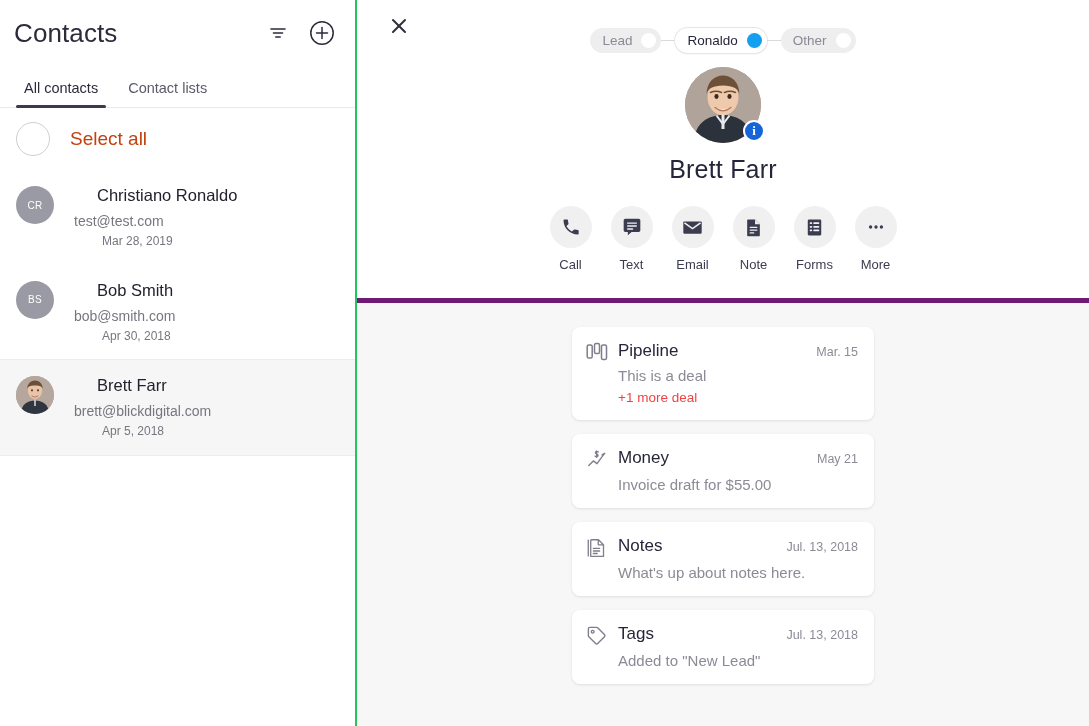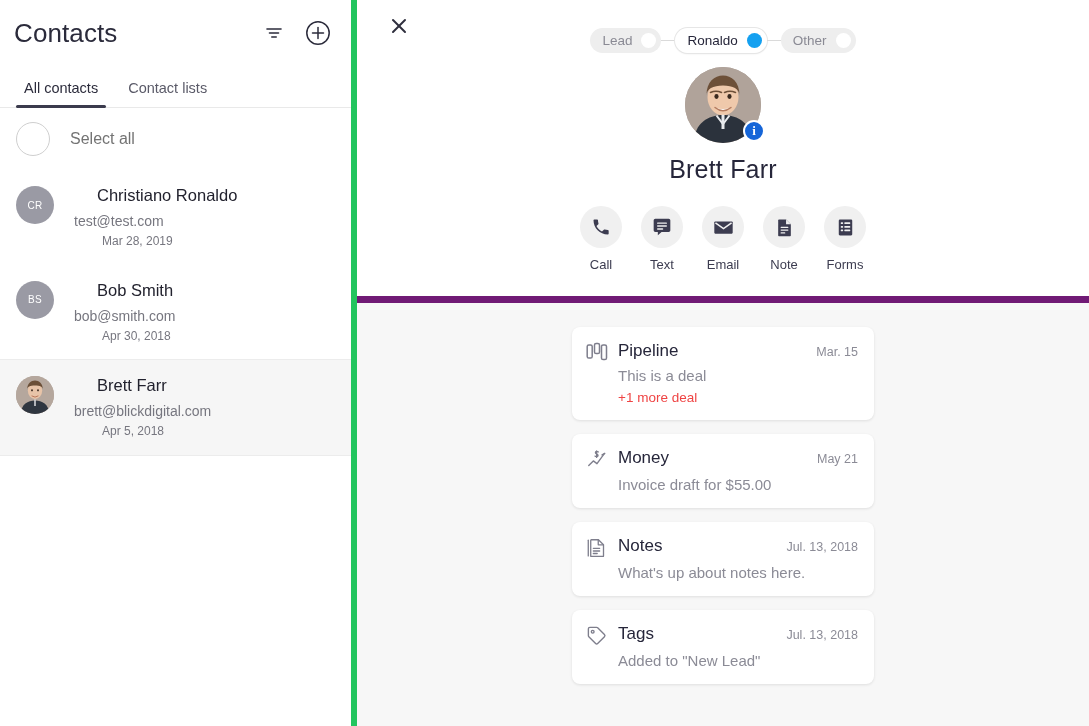--- a/index.html
+++ b/index.html
@@ -9,21 +9,21 @@
     background: #ffffff;
     overflow: hidden;
     -webkit-font-smoothing: antialiased;
   }
   .app { display: flex; width: 1089px; height: 726px; }
 
   
   .sidebar {
     width: 357px; height: 726px;
     background: #ffffff;
-    border-right: 6px solid #22c55e;
+    border-right: 2px solid #22c55e;
     position: relative;
     flex: 0 0 357px;
   }
   .sidebar-header {
     height: 66px;
     display: flex; align-items: center;
     padding: 0 20px 0 14px;
   }
   .sb-title {
     font-size: 26px; font-weight: 400; color: #2b2b3b;
@@ -54,21 +54,21 @@
   .select-all-row {
     display: flex; align-items: center;
     height: 62px; padding-left: 16px;
   }
   .check-circle {
     width: 34px; height: 34px; border-radius: 50%;
     border: 1px solid #cfcfcf; background: #fff;
     flex: 0 0 34px;
   }
   .select-all-label {
-    margin-left: 20px; font-size: 16px; color: #737373;
+    margin-left: 20px; font-size: 19px; color: #c2410c;
   }
 
   .contact-row {
     display: flex; align-items: flex-start;
     padding: 14px 16px 14px 16px;
     cursor: pointer; position: relative;
   }
   .contact-row.selected {
     background: #f6f6f6;
     border-top: 1px solid #ececec;
@@ -85,21 +85,21 @@
   .avatar.photo { background: #b3a79f; }
   .contact-info { margin-left: 20px; line-height: 1.45; }
   .c-name { font-size: 16.5px; color: #22222e; margin-left: 23px; }
   .c-email { font-size: 14px; color: #76767f; margin-top: 3px; }
   .c-date { font-size: 12px; color: #76767f; margin-top: 2px; margin-left: 28px; }
 
   
   .detail { flex: 1; height: 726px; position: relative; background: #fff; }
   .detail-top {
     background: #ffffff; height: 303px;
-    border-bottom: 7px solid #701a75;
+    border-bottom: 5px solid #701a75;
     position: relative;
   }
   .close-x {
     position: absolute; left: 28px; top: 12px;
     width: 28px; height: 28px;
     display: flex; align-items: center; justify-content: center;
     cursor: pointer; color: #2e2e3d;
   }
 
   .segment-wrap {
@@ -378,20 +378,30 @@
               <rect x="10.5" y="5.5" width="7.5" height="2.2" rx="0.6" fill="#f0f0f0"></rect>
               <rect x="6" y="10" width="3" height="2.2" rx="0.6" fill="#f0f0f0"></rect>
               <rect x="10.5" y="10" width="7.5" height="2.2" rx="0.6" fill="#f0f0f0"></rect>
               <rect x="6" y="14.5" width="3" height="2.2" rx="0.6" fill="#f0f0f0"></rect>
               <rect x="10.5" y="14.5" width="7.5" height="2.2" rx="0.6" fill="#f0f0f0"></rect>
             </svg>
           </div>
           <div class="action-label">Forms</div>
         </div>
 
+        <div class="action">
+          <div class="action-circle">
+            <svg width="20" height="20" viewBox="0 0 24 24" fill="#3c3c50">
+              <circle cx="5.5" cy="12" r="2"></circle>
+              <circle cx="12" cy="12" r="2"></circle>
+              <circle cx="18.5" cy="12" r="2"></circle>
+            </svg>
+          </div>
+          <div class="action-label">More</div>
+        </div>
 
       </div>
     </div>
 
     <div class="detail-body">
 
       <div class="card">
         <div class="card-head">
           <div class="card-icon">
             <svg width="22" height="20" viewBox="0 0 22 20" fill="none" stroke="#7e7e8c" stroke-width="1.5">

